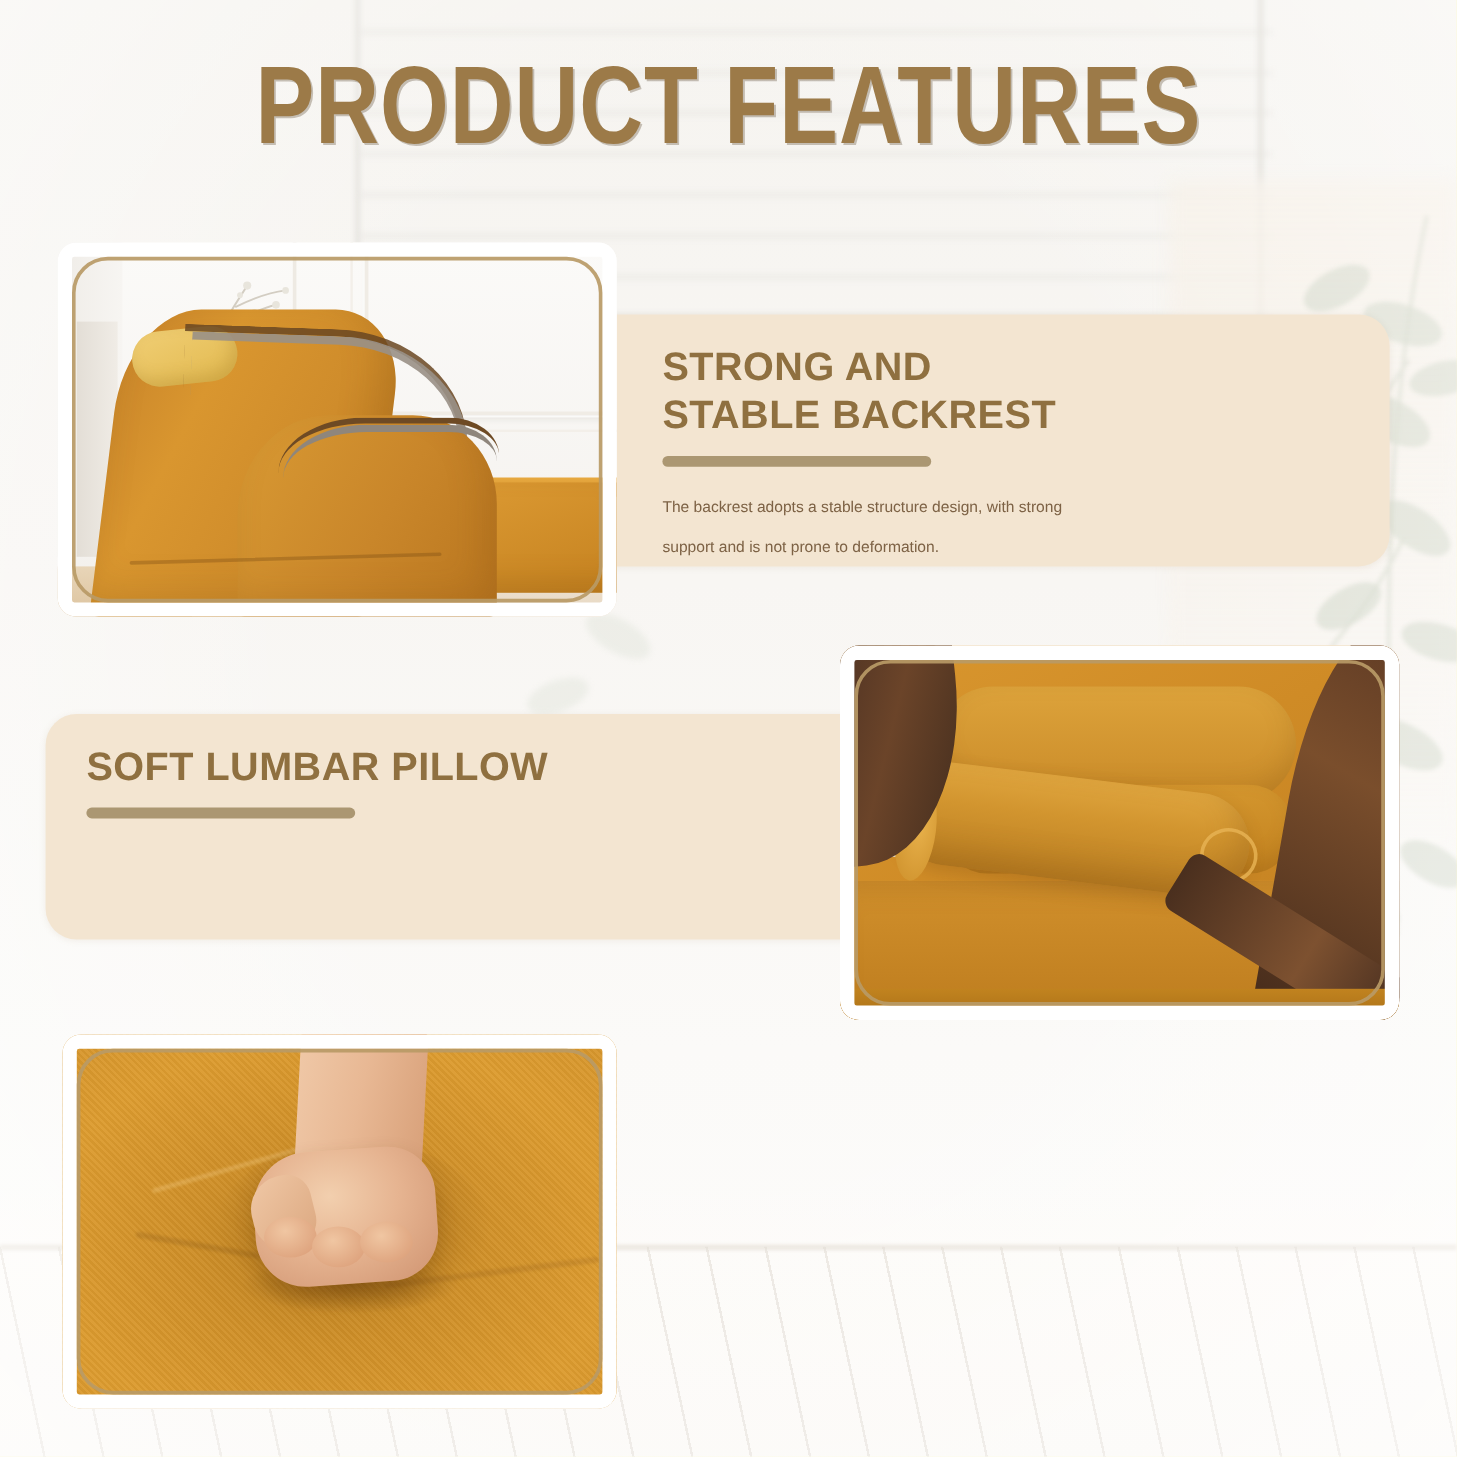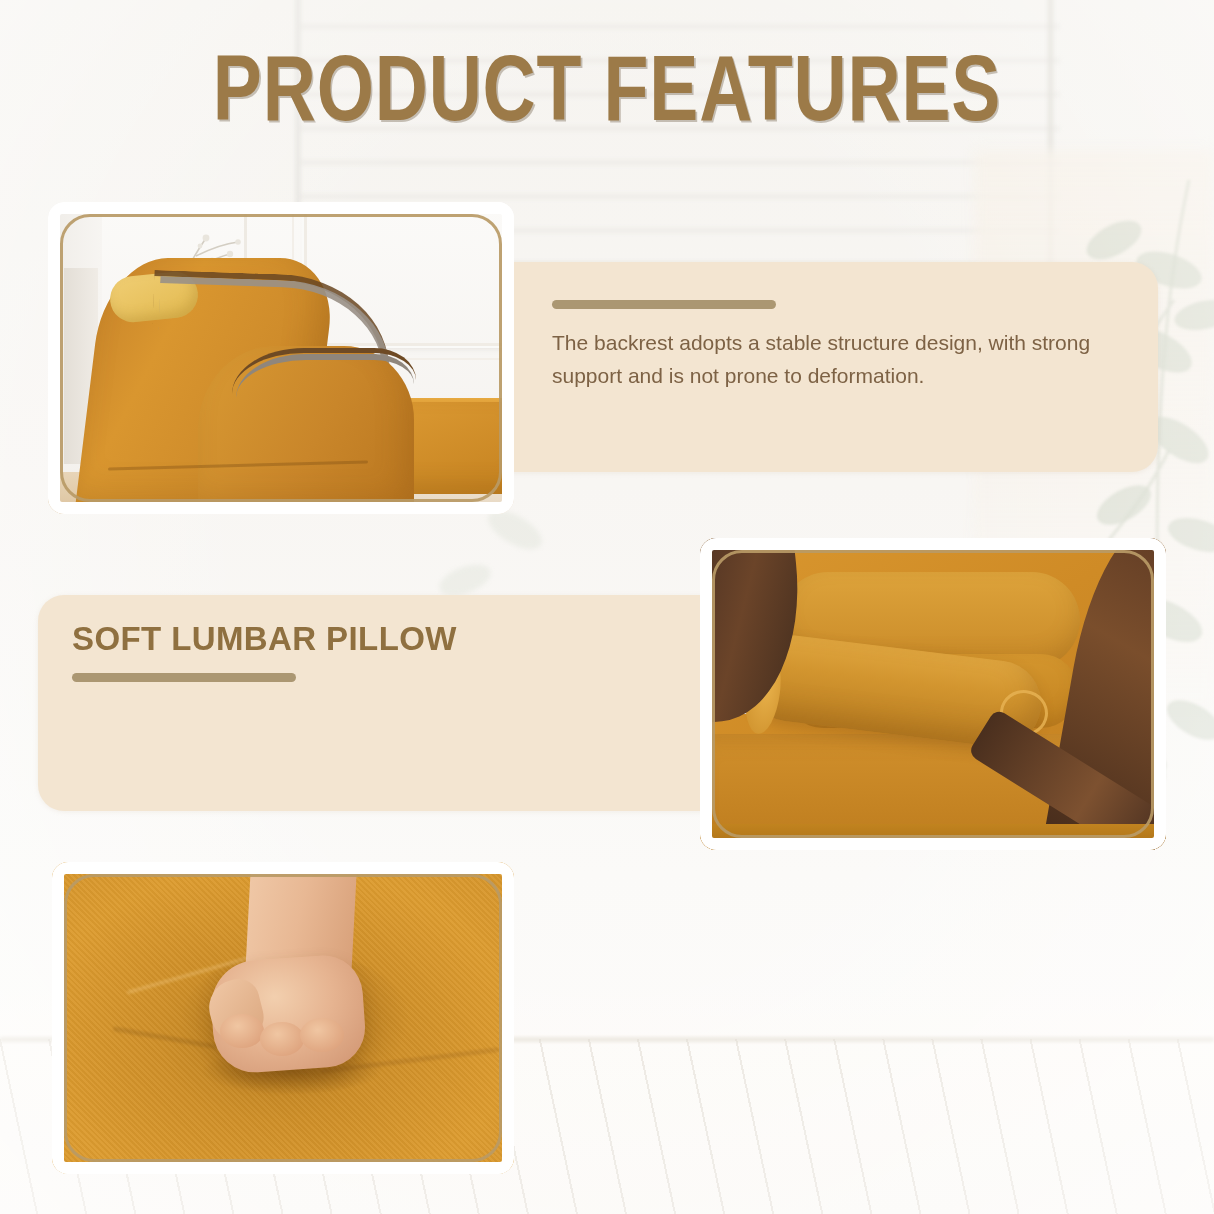--- a/index.html
+++ b/index.html
@@ -116,21 +116,21 @@
   }
 
   
   .card {
     position: absolute;
     background: #f3e5d1;
     border-radius: 26px;
     box-shadow: 0 1px 5px rgba(170,148,118,.12);
   }
   .card-1 { left: 330px; top: 262px;  width: 828px; height: 210px; }
-  .card-2 { left: 38px;  top: 595px;  width: 828px; height: 216px; }
+  .card-2 { left: 38px;  top: 595px;  width: 828px; height: 188px; }
   .card-3 { left: 342px; top: 920px;  width: 828px; height: 210px; }
 
   .card-inner { position: absolute; }
   .ci-1 { left: 222px; top: 24px; }
   .ci-2 { left: 34px;  top: 24px; }
   .ci-3 { left: 210px; top: 24px; }
 
   .feature-title {
     font-family: "Liberation Sans", sans-serif;
     font-weight: 700;
@@ -143,21 +143,21 @@
   }
   .divider {
     width: 224px; height: 9px;
     border-radius: 5px;
     background: #ab9772;
     margin-top: 14px;
   }
   .feature-body {
     margin-top: 17px;
     font-family: "Liberation Sans", sans-serif;
-    font-size: 21px;
+    font-size: 13px;
     line-height: 33px;
     color: #7d6245;
     white-space: pre-line;
     max-width: 600px;
   }
 
   
   .photo {
     position: absolute;
     overflow: hidden;
@@ -500,20 +500,22 @@
 
   <div class="bg-floor"></div>
   <div class="bg-floor-edge"></div>
   <div class="bg-floor-lines"></div>
   <div class="bg-vignette"></div>
 
   <div class="title">PRODUCT FEATURES</div>
 
   <div class="card card-1">
     <div class="card-inner ci-1">
+      <div class="feature-title">STRONG AND
+STABLE BACKREST</div>
       <div class="divider"></div>
       <div class="feature-body">The backrest adopts a stable structure design, with strong
 support and is not prone to deformation.</div>
     </div>
   </div>
 
   <div class="photo photo-1">
     <div class="photo-inner">
       <div class="p1-wall"></div>
       <div class="p1-door"></div>

